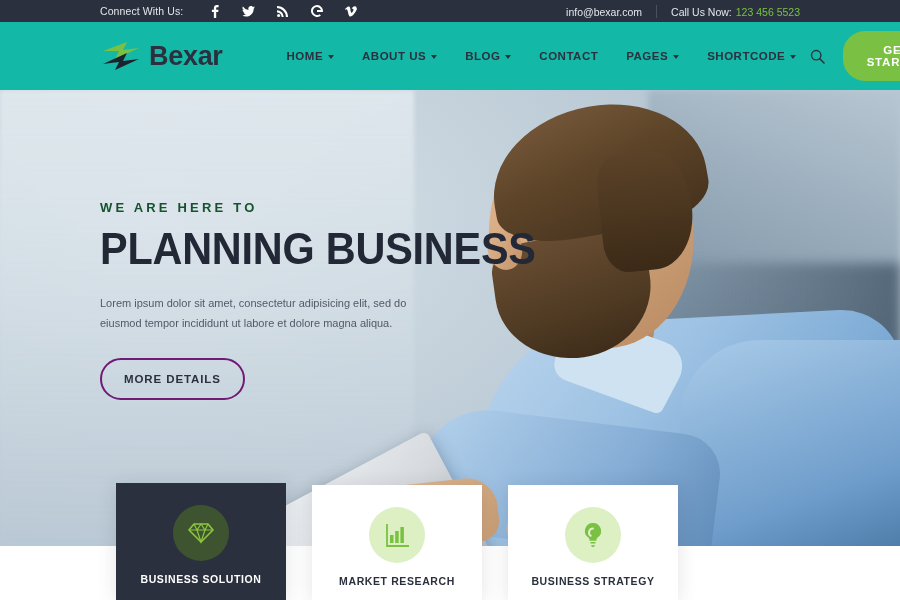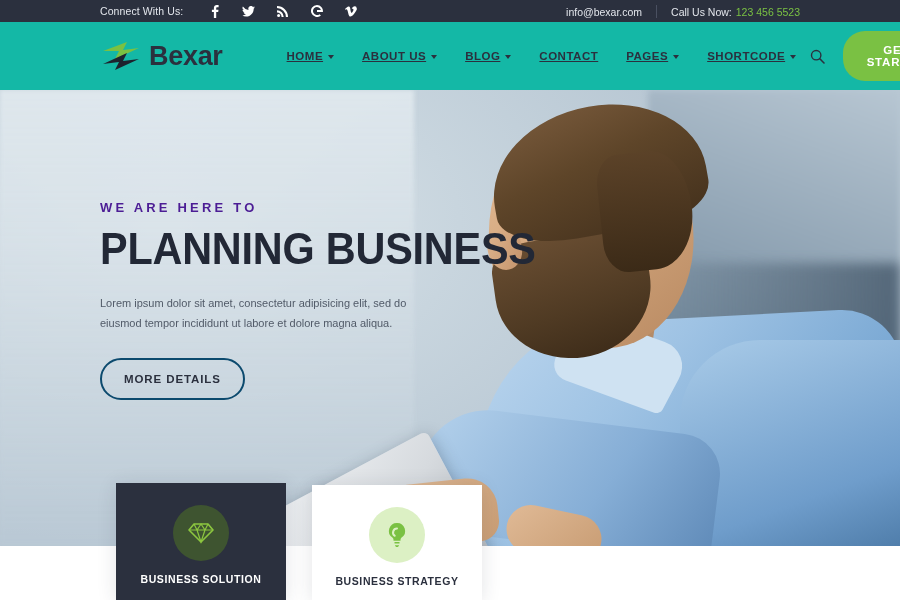--- a/index.html
+++ b/index.html
@@ -37,21 +37,21 @@
   .logo{ display:flex; align-items:center; gap:7px; cursor:pointer; }
   .logo-mark{ width:42px; height:34px; display:block; }
   .logo-text{
     font-size:27px; font-weight:bold; color:#2b303e; letter-spacing:-.3px;
     font-family:"Liberation Sans", sans-serif;
   }
   .nav{ display:flex; align-items:center; margin-left:50px; gap:0; }
   .nav-item{
     display:flex; align-items:center; gap:5px;
     font-size:11.5px; font-weight:bold; color:#2b303e;
-    letter-spacing:.5px; padding:0 14px; cursor:pointer; white-space:nowrap;text-decoration:underline;
+    letter-spacing:.5px; padding:0 14px; cursor:pointer; white-space:nowrap;
   }
   .caret{
     width:0;height:0;border-left:3.5px solid transparent;
     border-right:3.5px solid transparent;border-top:4px solid #2b303e;
     display:inline-block; position:relative; top:1px;
   }
   .hdr-right{ margin-left:auto; display:flex; align-items:center; gap:18px; }
   .search-btn{ width:18px;height:18px;display:flex;align-items:center;justify-content:center;cursor:pointer;}
   .btn-started{
     background:#7ac143; color:#fff; font-size:11.5px; font-weight:bold;
@@ -173,36 +173,36 @@
   }
   .chair{
     position:absolute; left:368px; top:398px; width:110px; height:58px;
     background:linear-gradient(120deg,#2e3642,#171c24);
     border-radius:12px 4px 0 0; transform:rotate(-6deg);
   }
 
   
   .hero-copy{ position:absolute; left:100px; top:110px; width:360px; z-index:3; }
   .eyebrow{
-    font-size:13px; font-weight:bold; color:#4c1d95;
+    font-size:13px; font-weight:bold; color:#14532d;
     letter-spacing:3.2px; margin-bottom:12px;
     font-family:"Liberation Sans Narrow","Liberation Sans",sans-serif;
   }
   .hero-title{
     font-size:44px; font-weight:bold; color:#222836;
     letter-spacing:-.2px; line-height:1; margin-bottom:22px;
     transform:scaleX(.94); transform-origin:left center;
     white-space:nowrap;
   }
   .hero-p{
     font-size:11px; line-height:1.85; color:#515a68; width:330px;
     margin-bottom:24px;
   }
   .btn-more{
-    display:inline-block; border:2px solid #0c4a6e; color:#2b303e;
+    display:inline-block; border:2px solid #701a75; color:#2b303e;
     background:transparent; border-radius:24px; padding:13px 22px;
     font-size:11.5px; font-weight:bold; letter-spacing:.9px; cursor:pointer;
     font-family:"Liberation Sans", sans-serif;
   }
 
   
   .cards{
     position:absolute; left:0; top:485px; width:900px; height:115px;
     display:flex; gap:0; padding:0 100px; z-index:6;
   }
@@ -356,20 +356,31 @@
   <div class="card dark">
     <div class="circ">
       <svg width="26" height="26" viewBox="0 0 26 26">
         <path fill="none" stroke="#8cc63f" stroke-width="1.6" stroke-linejoin="round" d="M6 4h14l5 6-12 12L1 10z"></path>
         <path fill="none" stroke="#8cc63f" stroke-width="1.2" d="M1 10h24M6 4l3 6 4-6 4 6 3-6M9 10l4 12 4-12"></path>
       </svg>
     </div>
     <div class="card-title">BUSINESS SOLUTION</div>
   </div>
 
+  <div class="card">
+    <div class="circ">
+      <svg width="26" height="26" viewBox="0 0 26 26">
+        <path fill="none" stroke="#7ac143" stroke-width="1.8" d="M3 2v22h22"></path>
+        <rect x="6" y="13" width="3.5" height="8" fill="#7ac143"></rect>
+        <rect x="11.2" y="9" width="3.5" height="12" fill="#7ac143"></rect>
+        <rect x="16.4" y="5" width="3.5" height="16" fill="#7ac143"></rect>
+      </svg>
+    </div>
+    <div class="card-title">MARKET RESEARCH</div>
+  </div>
 
   <div class="card">
     <div class="circ">
       <svg width="24" height="26" viewBox="0 0 24 26">
         <path fill="#7ac143" d="M12 1a8 8 0 0 0-4.6 14.6c.7.5 1.1 1.3 1.1 2.1v1h7v-1c0-.8.4-1.6 1.1-2.1A8 8 0 0 0 12 1zm-2.5 19h5v1.6h-5zm.4 3.2h4.2c-.3 1-1.1 1.8-2.1 1.8s-1.8-.8-2.1-1.8z"></path>
         <path fill="#dcf0c4" d="M12 5.5a5 5 0 0 0-3 9 1 1 0 0 0 1.4-1.5 3 3 0 0 1 1.6-5.5 1 1 0 0 0 0-2z"></path>
       </svg>
     </div>
     <div class="card-title">BUSINESS STRATEGY</div>
   </div>

